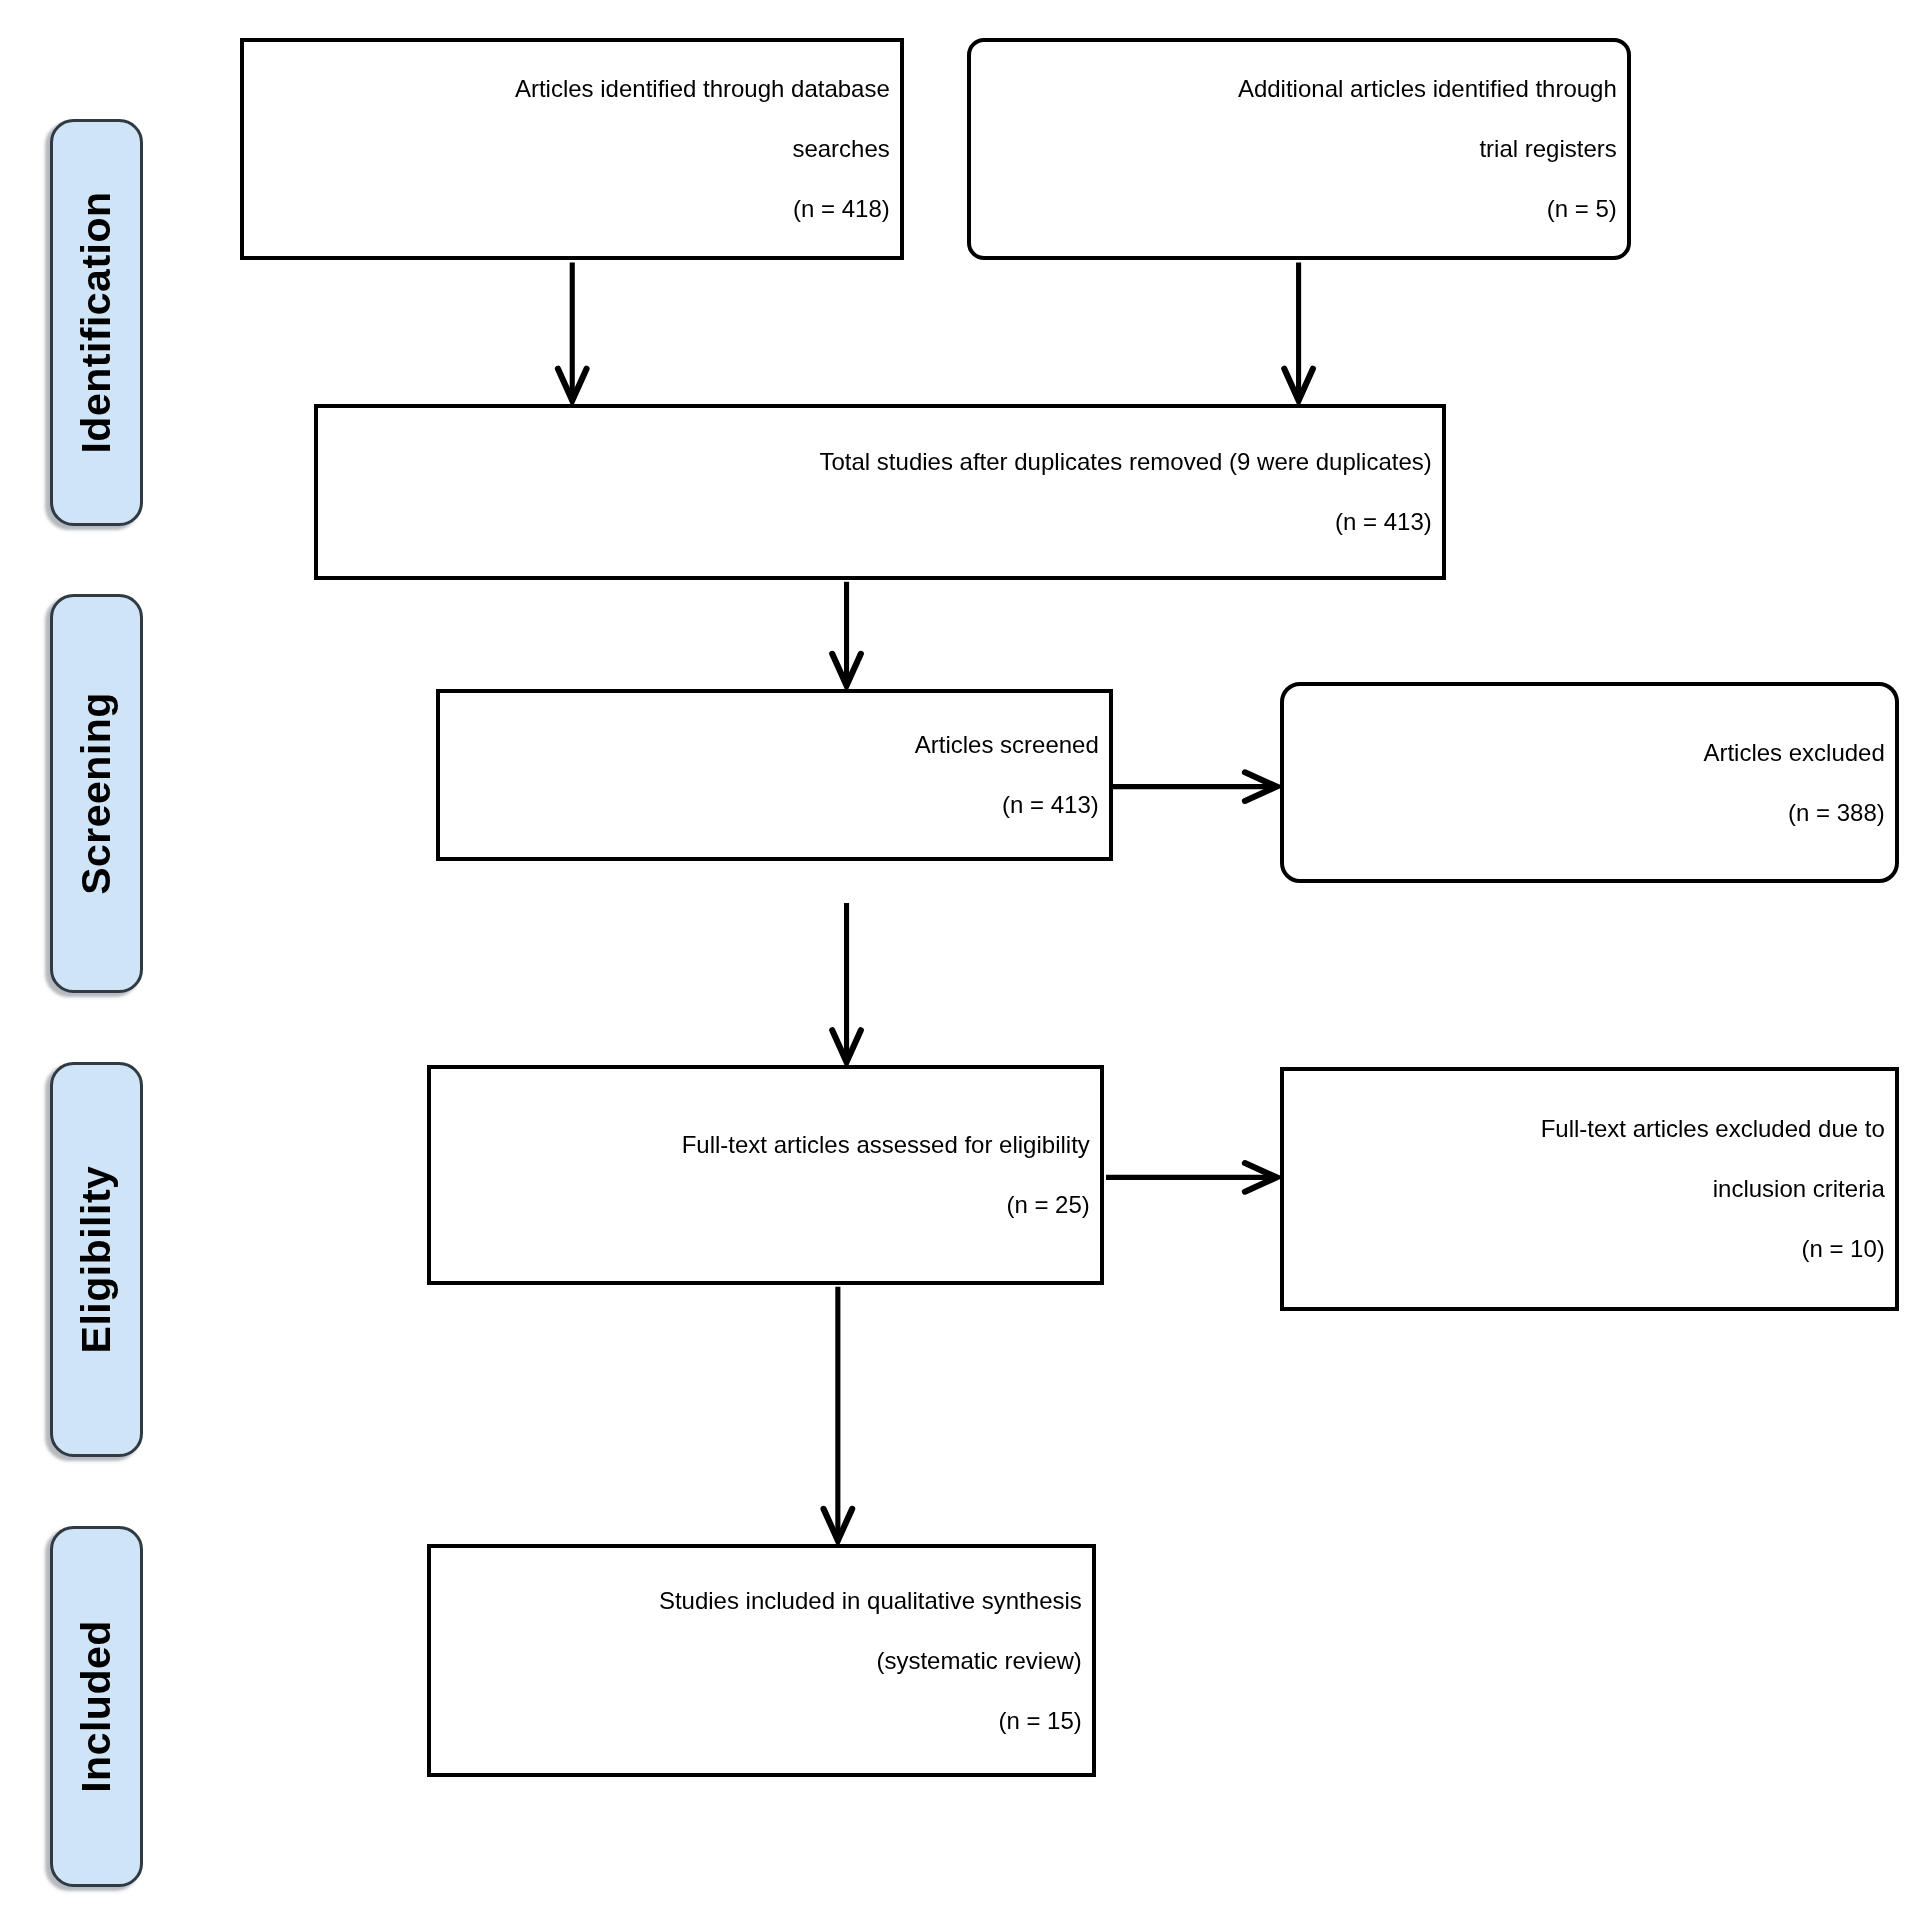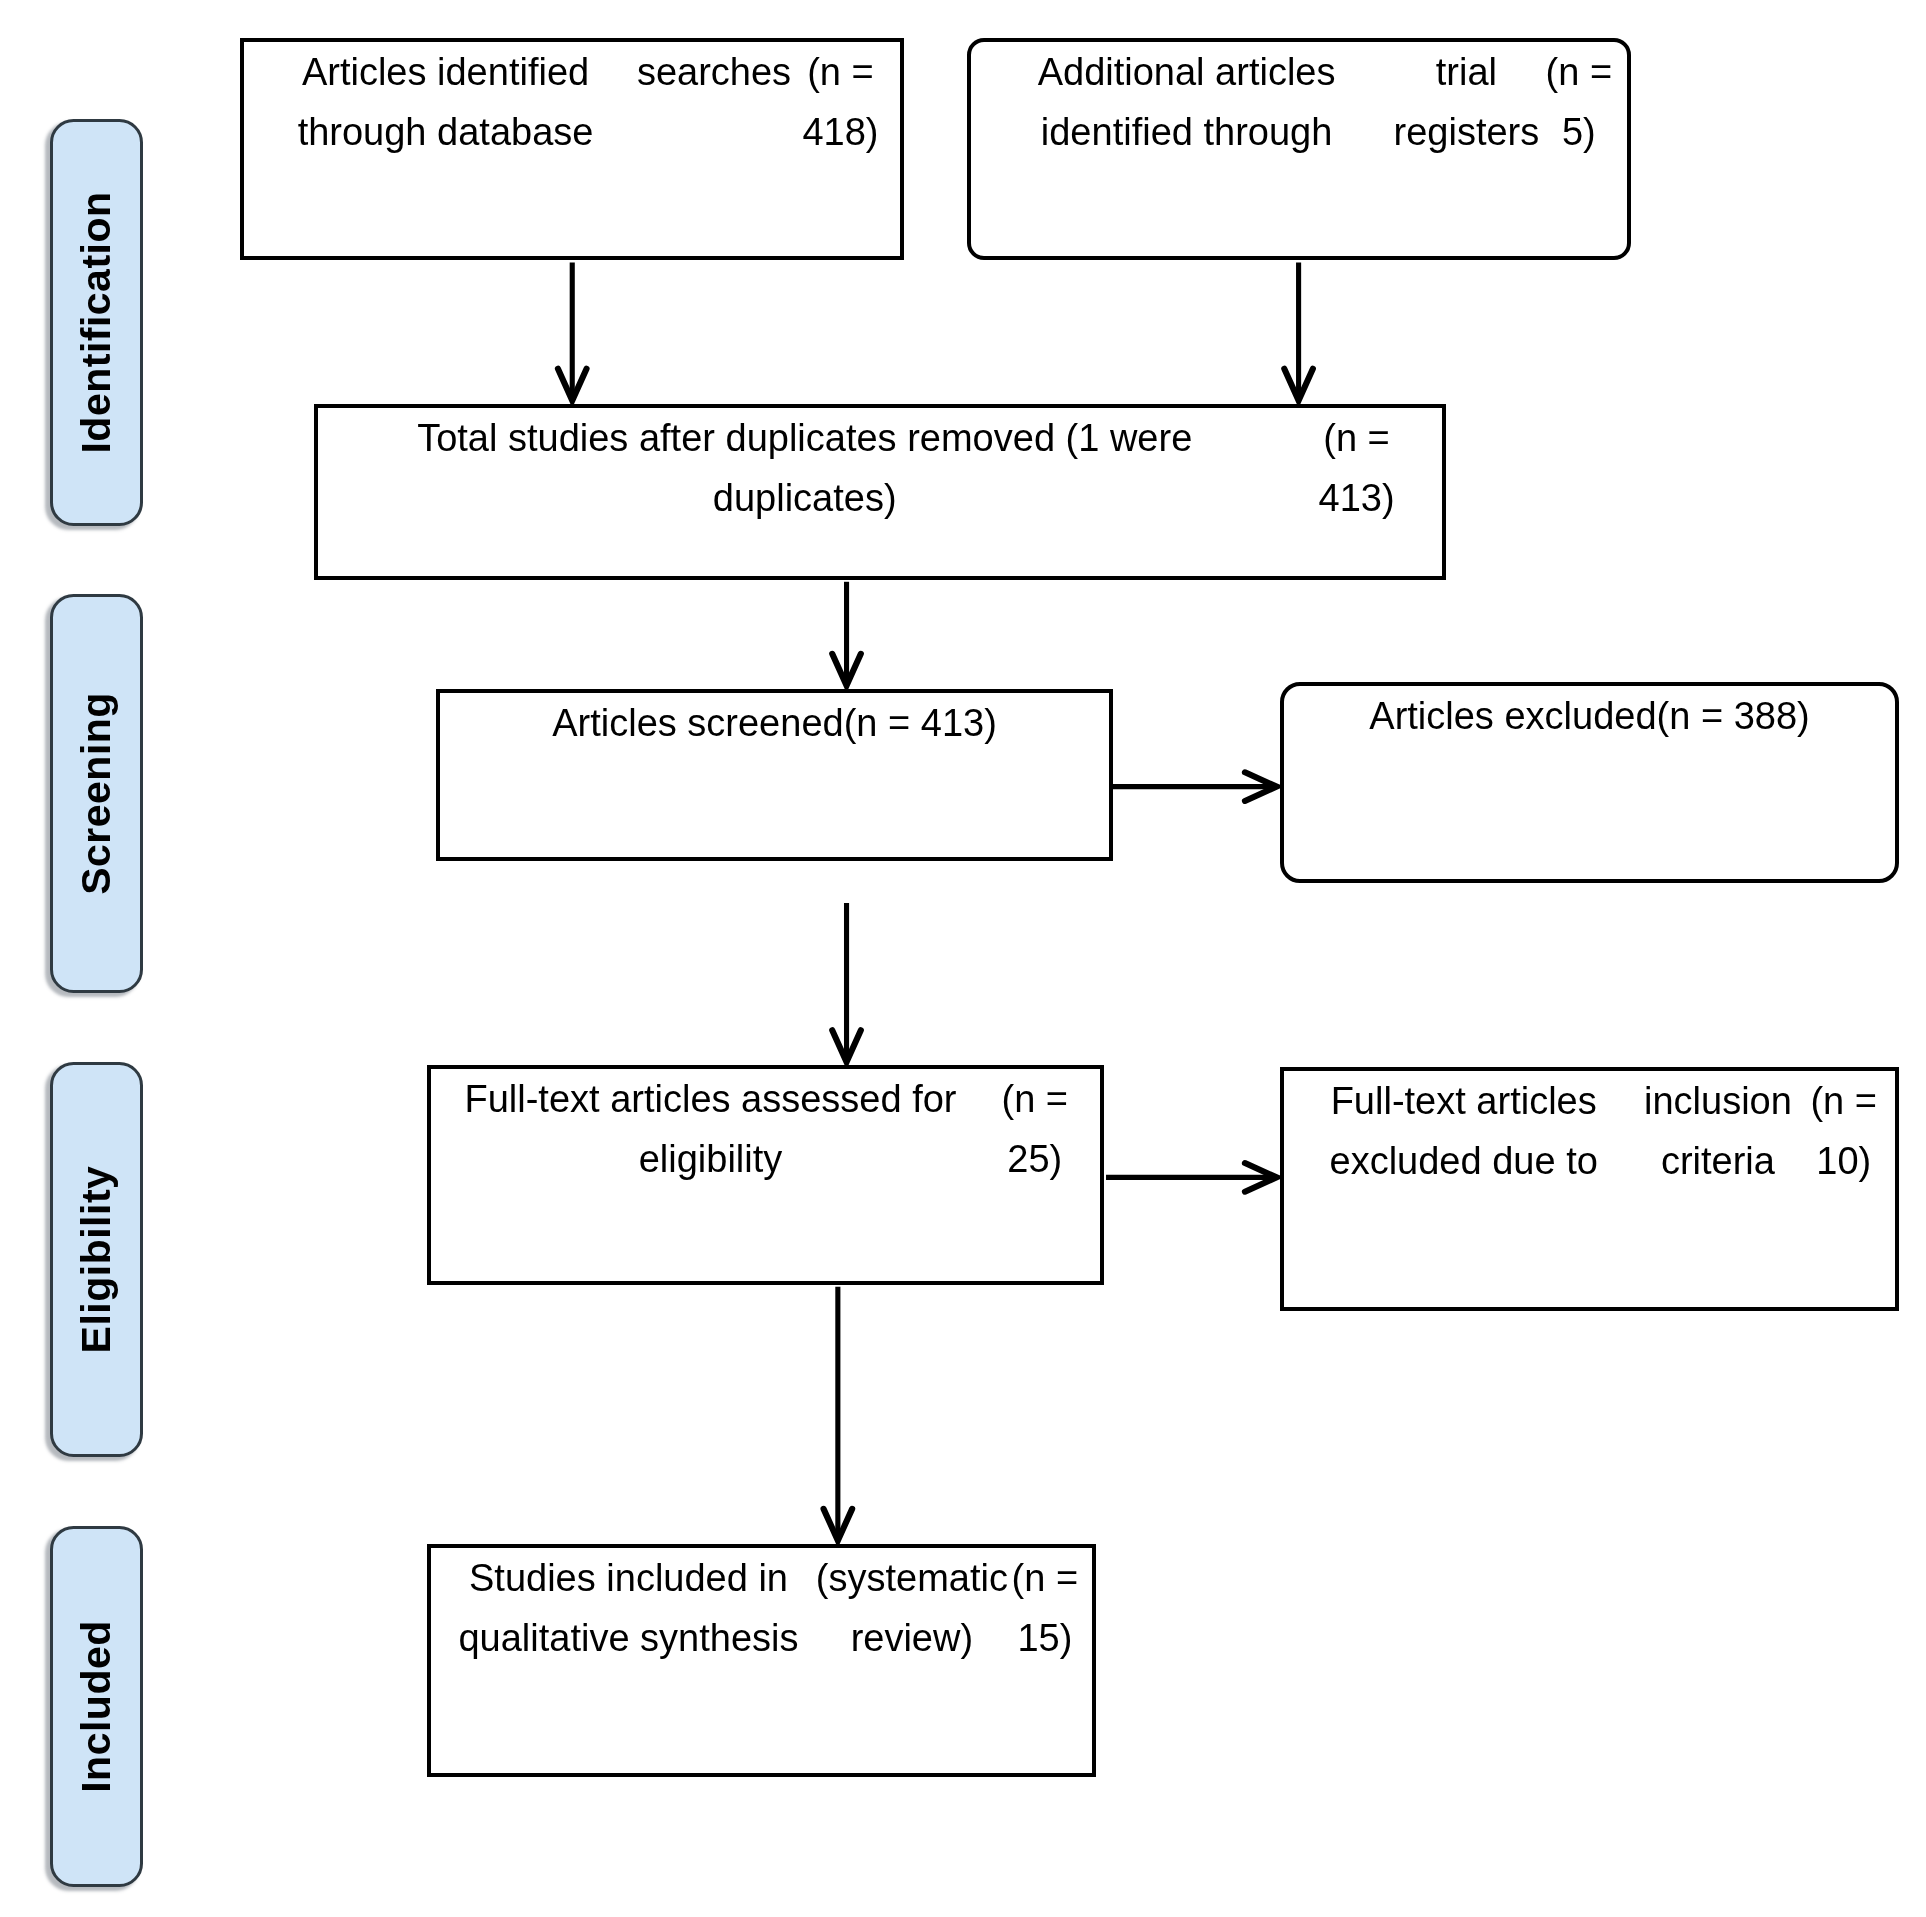--- a/index.html
+++ b/index.html
@@ -51,24 +51,25 @@
   #stage-identification { top: 119px;  height: 407px; }
   #stage-screening      { top: 594px; height: 399px; }
   #stage-eligibility    { top: 1062px; height: 395px; }
   #stage-included       { top: 1526px; height: 361px; }
   .fbox {
     position: absolute;
     background: #ffffff;
     border: 4.6px solid var(--box-border);
     box-sizing: border-box;
     display: flex;
+    flex-direction: column;
     justify-content: center;
-    align-items: flex-start;
+    align-items: flex-end;
     text-align: center;
-    font-size: 38px;
+    font-size: 24px;
     line-height: 60px;
     padding: 0 10.2px;
   }
   #box1 { left: 240px;  top: 38px;   width: 664px; height: 222px; }
   #box2 { left: 967px; top: 38px;   width: 664px; height: 222px; border-radius: 17px; }
   #box3 { left: 314px;  top: 404px;  width: 1132px; height: 176px; }
   #box4 { left: 436px;  top: 689px; width: 677px; height: 172px; }
   #box5 { left: 1280px; top: 682px; width: 619px; height: 201px; border-radius: 20px; }
   #box6 { left: 427px;  top: 1065px; width: 677px; height: 220px; }
   #box7 { left: 1280px; top: 1067px; width: 619px; height: 244px; }
@@ -129,21 +130,21 @@
     <div>(n = 418)</div>
   </div>
 
   <div class="fbox" id="box2">
     <div>Additional articles identified through</div>
     <div>trial registers</div>
     <div>(n = 5)</div>
   </div>
 
   <div class="fbox" id="box3">
-    <div>Total studies after duplicates removed (1 were duplicates)</div>
+    <div>Total studies after duplicates removed (9 were duplicates)</div>
     <div>(n = 413)</div>
   </div>
 
   <div class="fbox" id="box4">
     <div>Articles screened</div>
     <div>(n = 413)</div>
   </div>
 
   <div class="fbox" id="box5">
     <div>Articles excluded</div>

